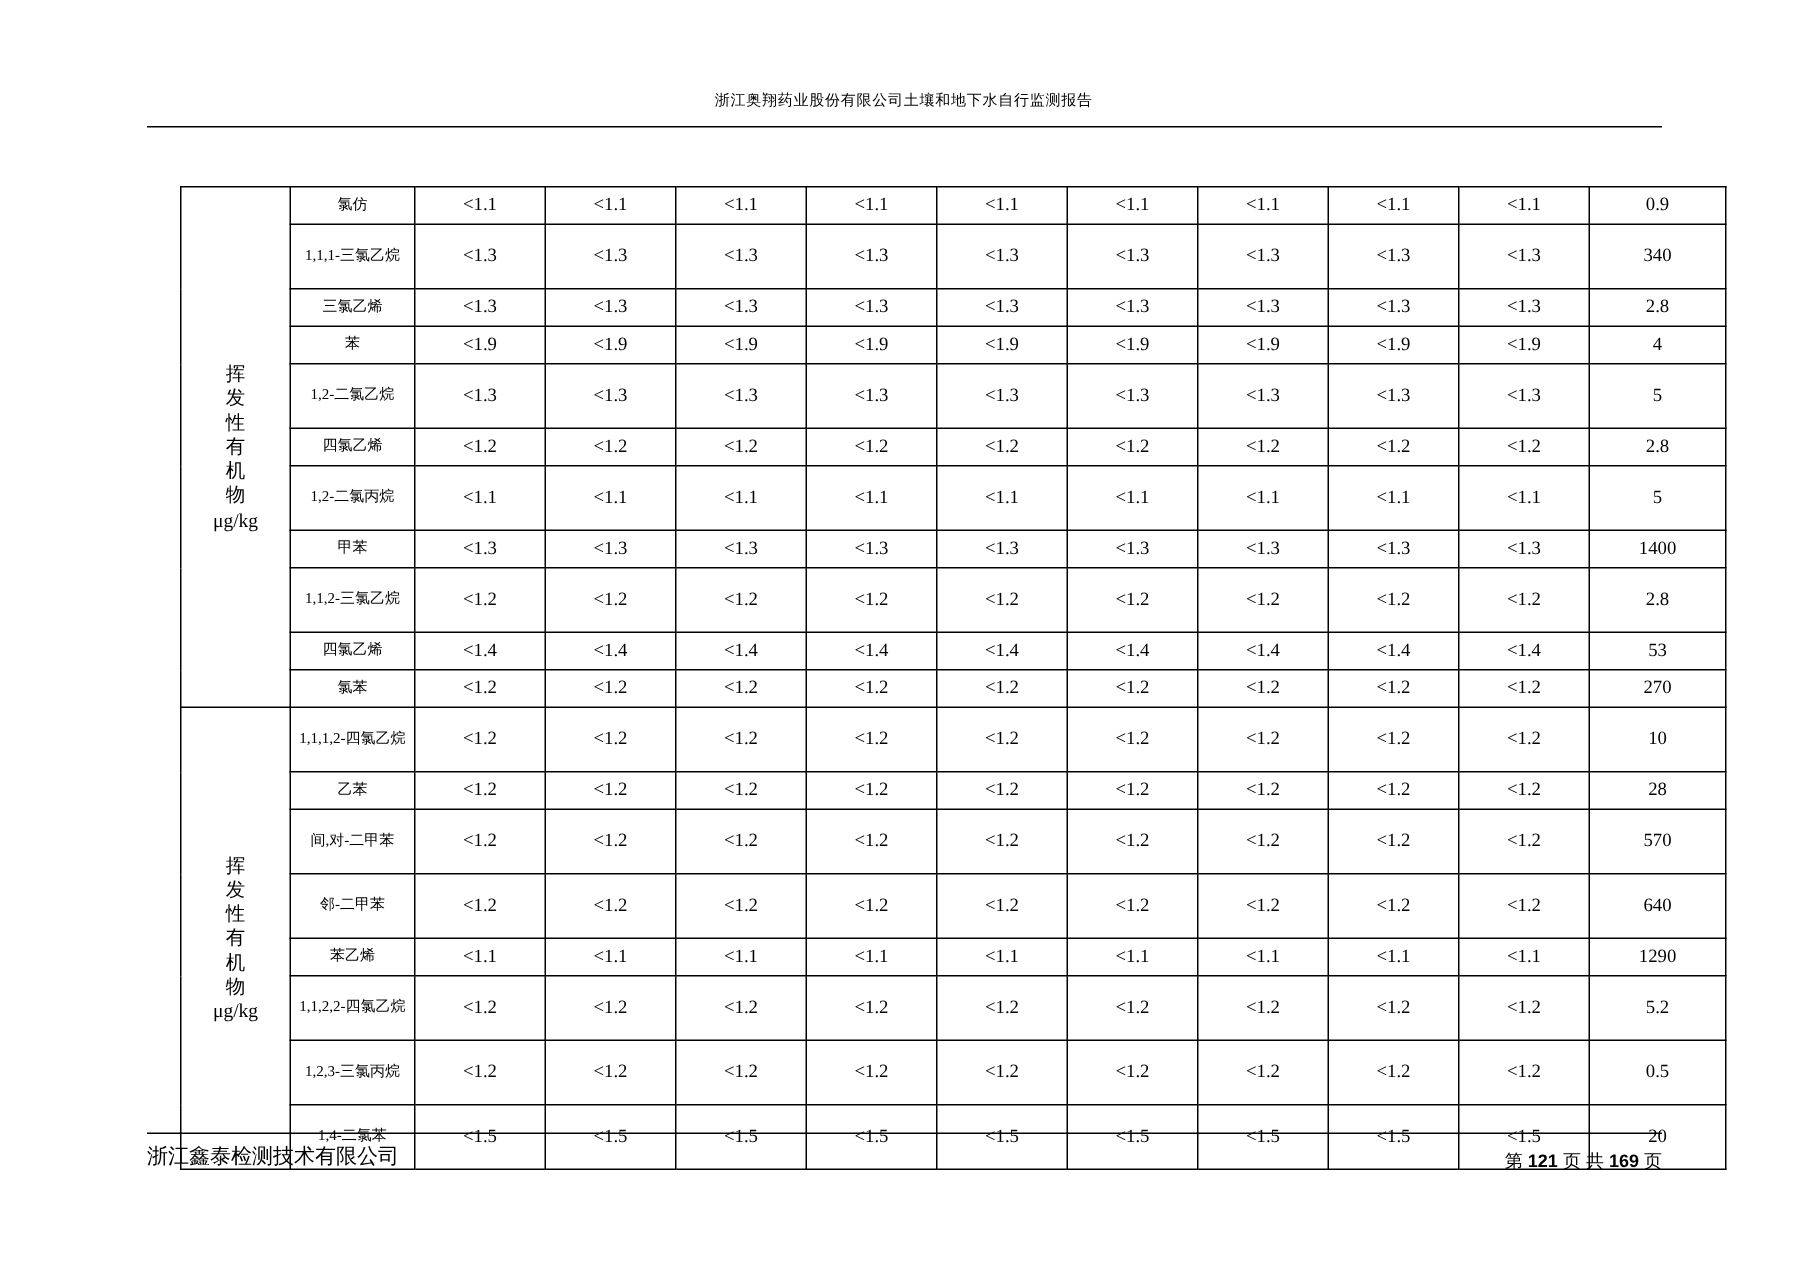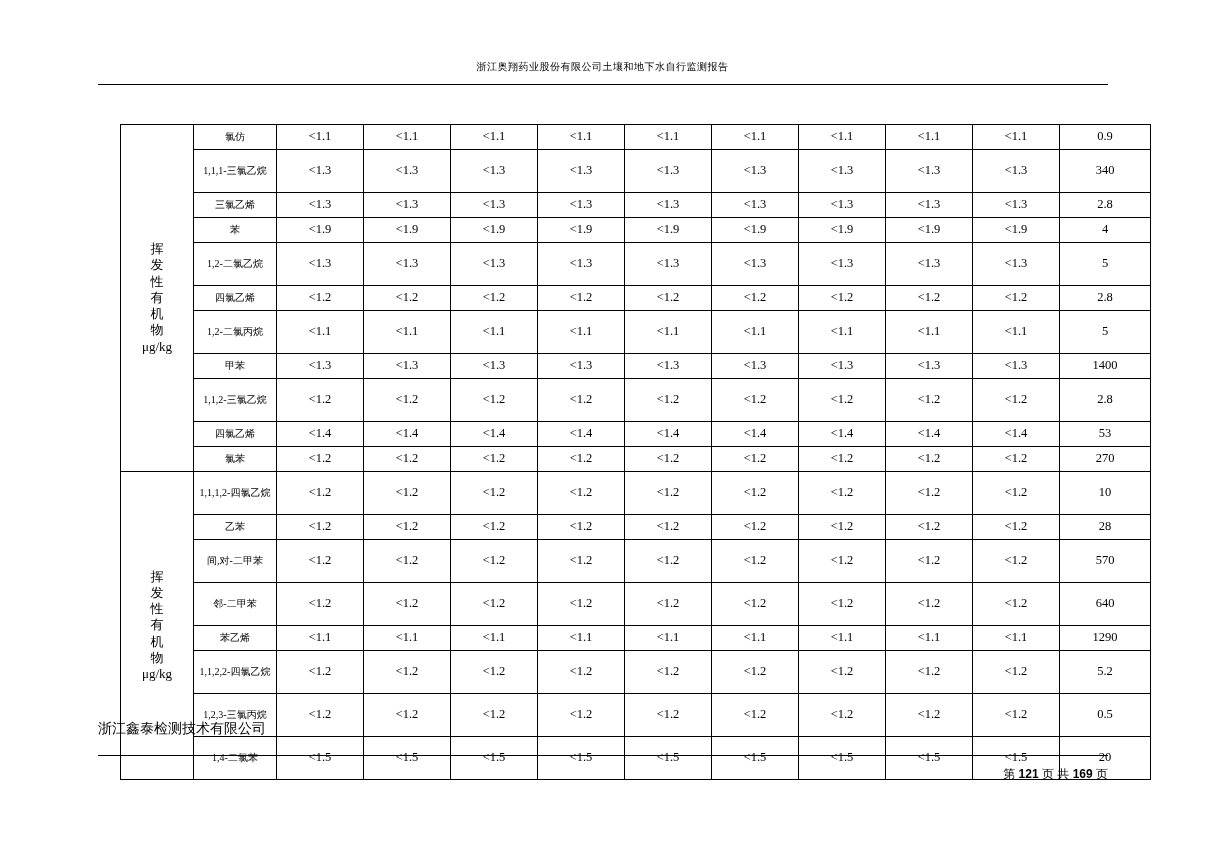--- a/index.html
+++ b/index.html
@@ -43,21 +43,21 @@
     position: absolute;
     left: 98px;
     top: 755px;
     width: 1010px;
     height: 1px;
     background: #000000;
   }
   .footer-left {
     position: absolute;
     left: 98px;
-    top: 720px;
+    top: 762px;
     font-size: 14px;
     font-family: Liberation Mono, monospace;
   }
   .footer-right {
     position: absolute;
     right: 97px;
     top: 766px;
     font-size: 12px;
     font-family: "Liberation Sans", sans-serif;
   }

